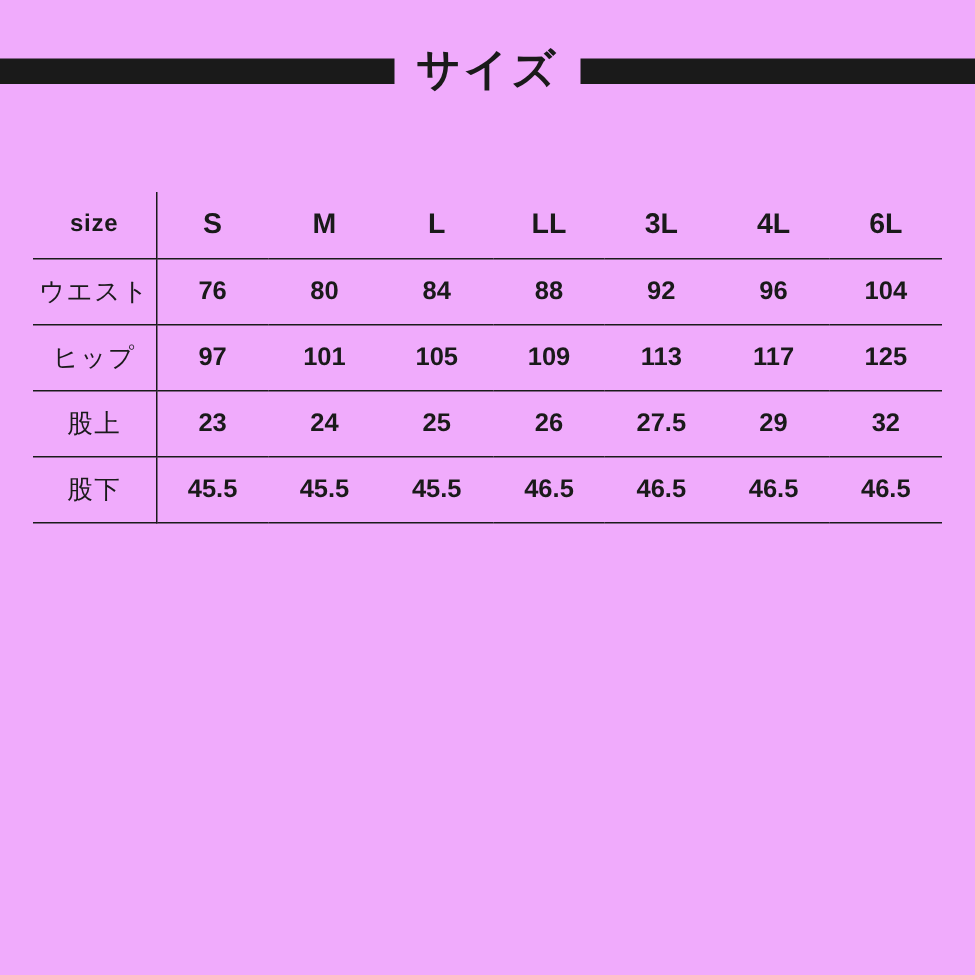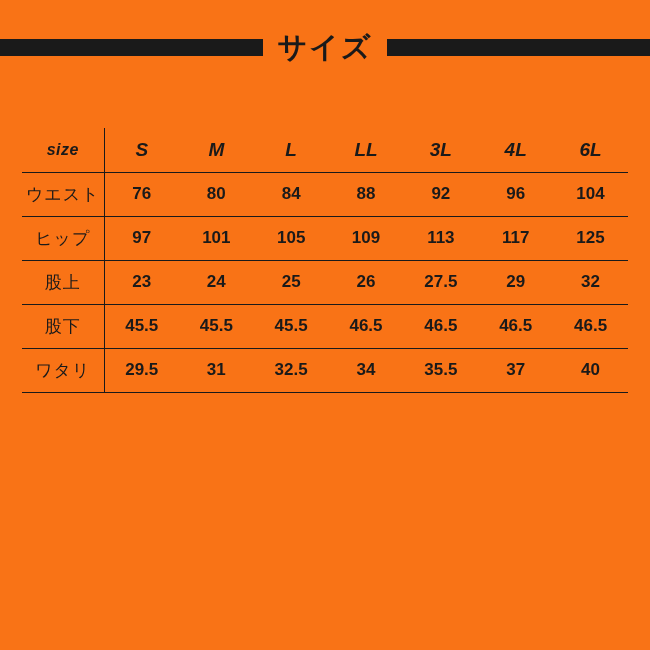--- a/index.html
+++ b/index.html
@@ -8,21 +8,21 @@
     padding: 0;
     width: 650px;
     height: 650px;
     background: #ffffff;
     font-family: "Liberation Sans", sans-serif;
   }
   .page {
     position: relative;
     width: 650px;
     height: 650px;
-    background: #f97316;
+    background: #f0abfc;
     overflow: hidden;
   }
 
   
   .header {
     position: absolute;
     top: 30px;
     left: 0;
     width: 650px;
     height: 34px;
@@ -67,21 +67,20 @@
     vertical-align: middle;
     font-size: 17px;
     color: #1a1a1a;
     border-bottom: 1px solid #1a1a1a;
     padding: 0;
     font-weight: bold;
   }
   table.size-table tr.header-row th {
     font-size: 19px;
     font-weight: bold;
-    font-style: italic;
   }
   table.size-table tr.header-row th.corner {
     font-size: 16px;
     letter-spacing: 0.5px;
   }
   table.size-table th.row-label {
     font-size: 17px;
     font-weight: normal;
     letter-spacing: 1px;
   }
@@ -180,28 +179,18 @@
         <tr>
           <th class="row-label">股下</th>
           <td class="num">45.5</td>
           <td class="num">45.5</td>
           <td class="num">45.5</td>
           <td class="num">46.5</td>
           <td class="num">46.5</td>
           <td class="num">46.5</td>
           <td class="num">46.5</td>
         </tr>
-        <tr>
-          <th class="row-label">ワタリ</th>
-          <td class="num">29.5</td>
-          <td class="num">31</td>
-          <td class="num">32.5</td>
-          <td class="num">34</td>
-          <td class="num">35.5</td>
-          <td class="num">37</td>
-          <td class="num">40</td>
-        </tr>
       </tbody>
     </table>
   </div>
 
 
 </div>
 
 </body></html>

